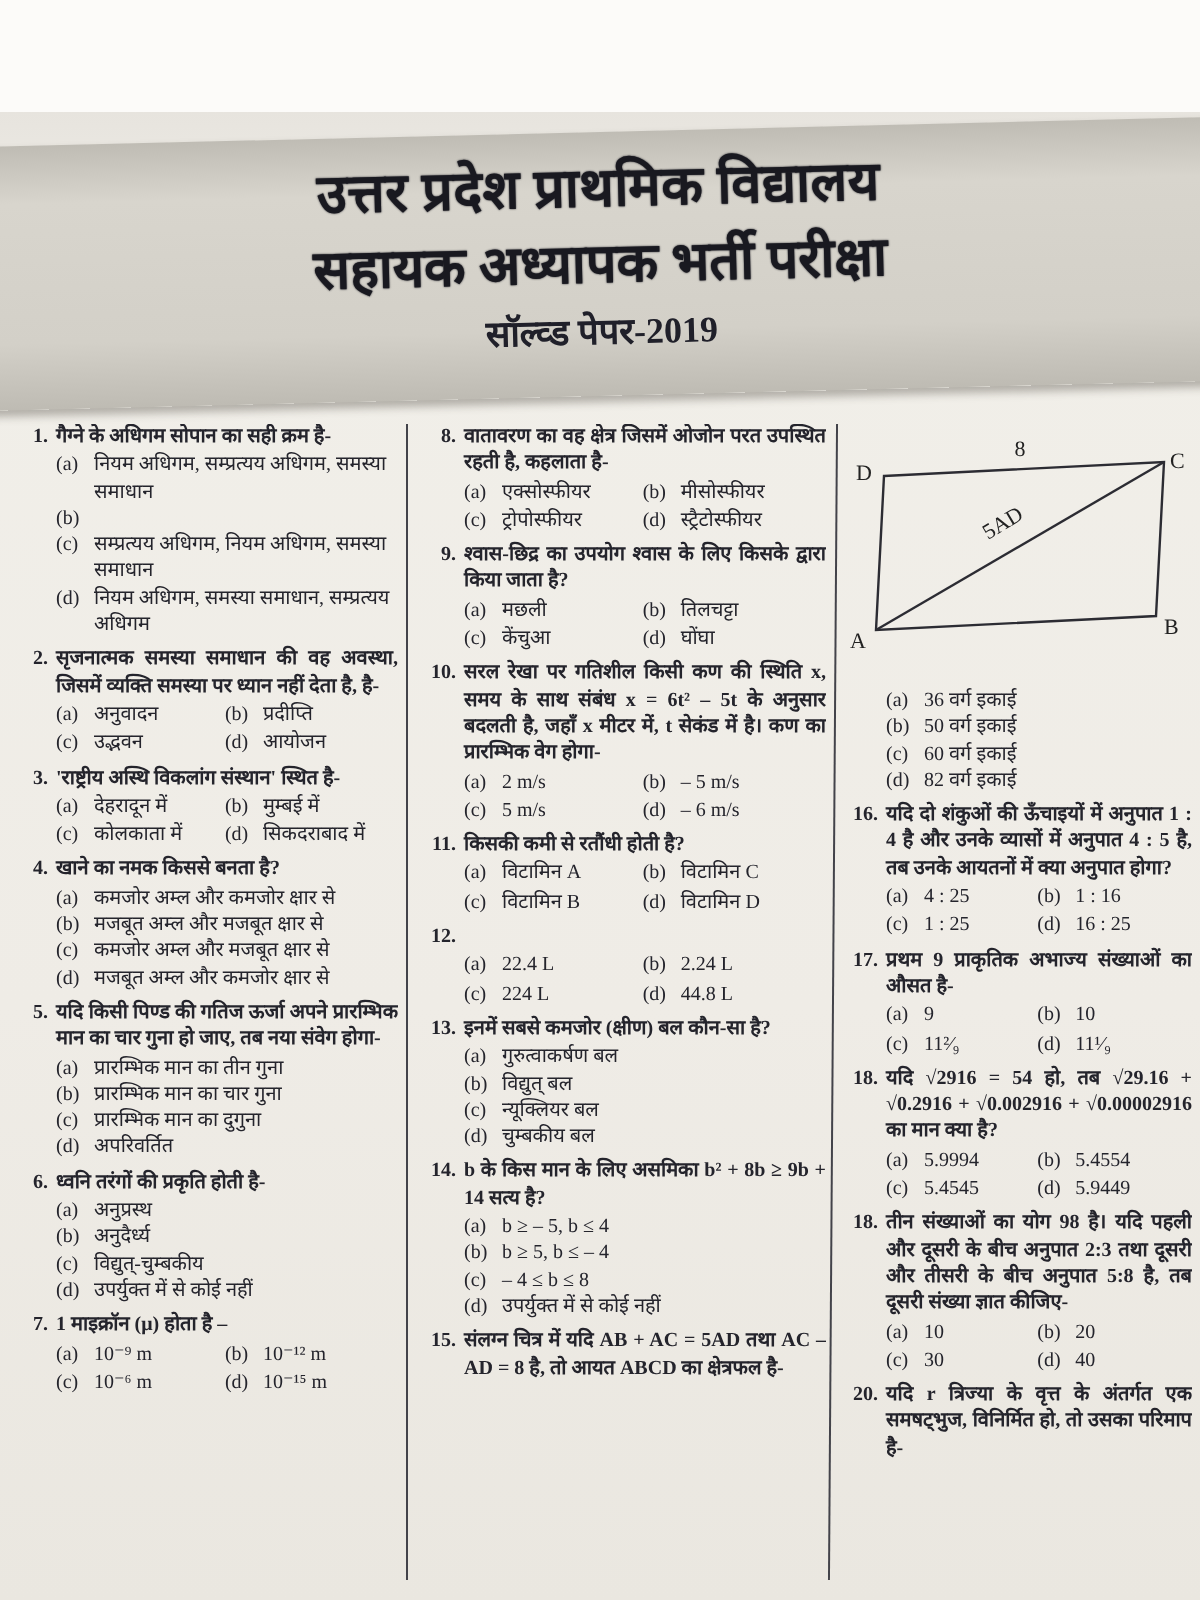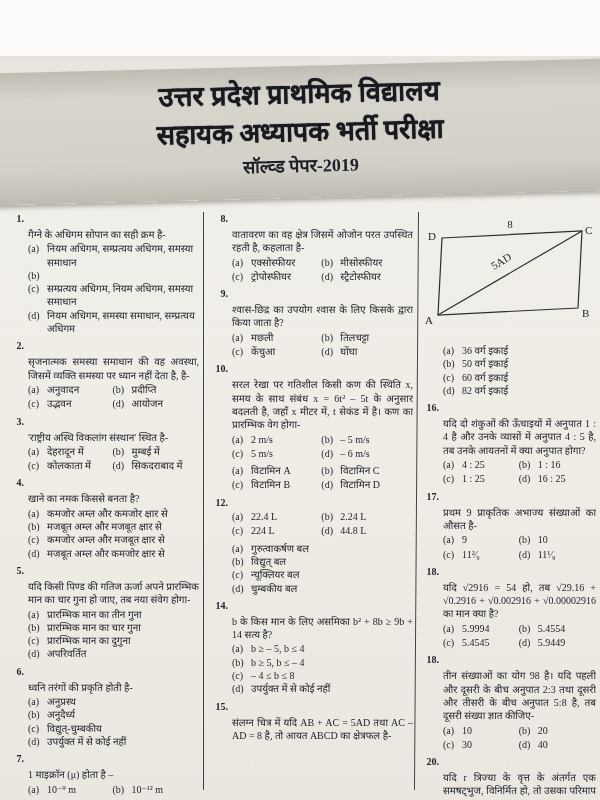--- a/index.html
+++ b/index.html
@@ -19,21 +19,21 @@
   .col{position:absolute;top:212px;height:586px;overflow:hidden;font-size:10px;line-height:1.33;}
   #col-0{left:7px;width:192px;}
   #col-1{left:211px;width:202px;}
   #col-2{left:422px;width:174px;}
   .vdiv{position:absolute;top:212px;height:578px;width:1px;background:#43434a;}
   #vdiv-0{left:203px;}
   #vdiv-1{left:416px;transform:rotate(.4deg);}
   .q{margin-bottom:4px;}
   .qhead{display:flex;gap:4px;}
   .qnum{font-weight:bold;min-width:17px;text-align:right;white-space:nowrap;}
-  .qtext{font-weight:normal;flex:1;text-align:justify;margin-top:16px;}
+  .qtext{font-weight:bold;flex:1;text-align:justify;}
   .opts{margin-left:21px;margin-top:1px;}
   .opts.grid2{display:grid;grid-template-columns:1fr 1.05fr;column-gap:2px;row-gap:1px;}
   .opts.standalone{margin-left:21px;margin-top:2px;margin-bottom:4px;}
   .opt{display:flex;gap:4px;align-items:baseline;}
   .olabel{min-width:15px;white-space:nowrap;}
   .otext{text-align:left;}
   .diagram{display:block;margin:4px 0 6px 0;}
   .diagram line,.diagram polygon{stroke:#2c2c33;fill:none;stroke-width:1.2;}
   .diagram text{font-size:11px;fill:#222;font-family:"Liberation Serif","DejaVu Serif",serif;}
 </style>
@@ -289,20 +289,24 @@
             <span class="olabel">(c)</span>
             <span class="otext">5 m/s</span>
           </div>
           <div class="opt">
             <span class="olabel">(d)</span>
             <span class="otext">– 6 m/s</span>
           </div>
         </div>
       </div>
       <div class="q">
+        <div class="qhead">
+          <span class="qnum">11.</span>
+          <span class="qtext">किसकी कमी से रतौंधी होती है?</span>
+        </div>
         <div class="opts grid2">
           <div class="opt">
             <span class="olabel">(a)</span>
             <span class="otext">विटामिन A</span>
           </div>
           <div class="opt">
             <span class="olabel">(b)</span>
             <span class="otext">विटामिन C</span>
           </div>
           <div class="opt">
@@ -332,20 +336,24 @@
             <span class="olabel">(c)</span>
             <span class="otext">224 L</span>
           </div>
           <div class="opt">
             <span class="olabel">(d)</span>
             <span class="otext">44.8 L</span>
           </div>
         </div>
       </div>
       <div class="q">
+        <div class="qhead">
+          <span class="qnum">13.</span>
+          <span class="qtext">इनमें सबसे कमजोर (क्षीण) बल कौन-सा है?</span>
+        </div>
         <div class="opts list">
           <div class="opt">
             <span class="olabel">(a)</span>
             <span class="otext">गुरुत्वाकर्षण बल</span>
           </div>
           <div class="opt">
             <span class="olabel">(b)</span>
             <span class="otext">विद्युत् बल</span>
           </div>
           <div class="opt">

